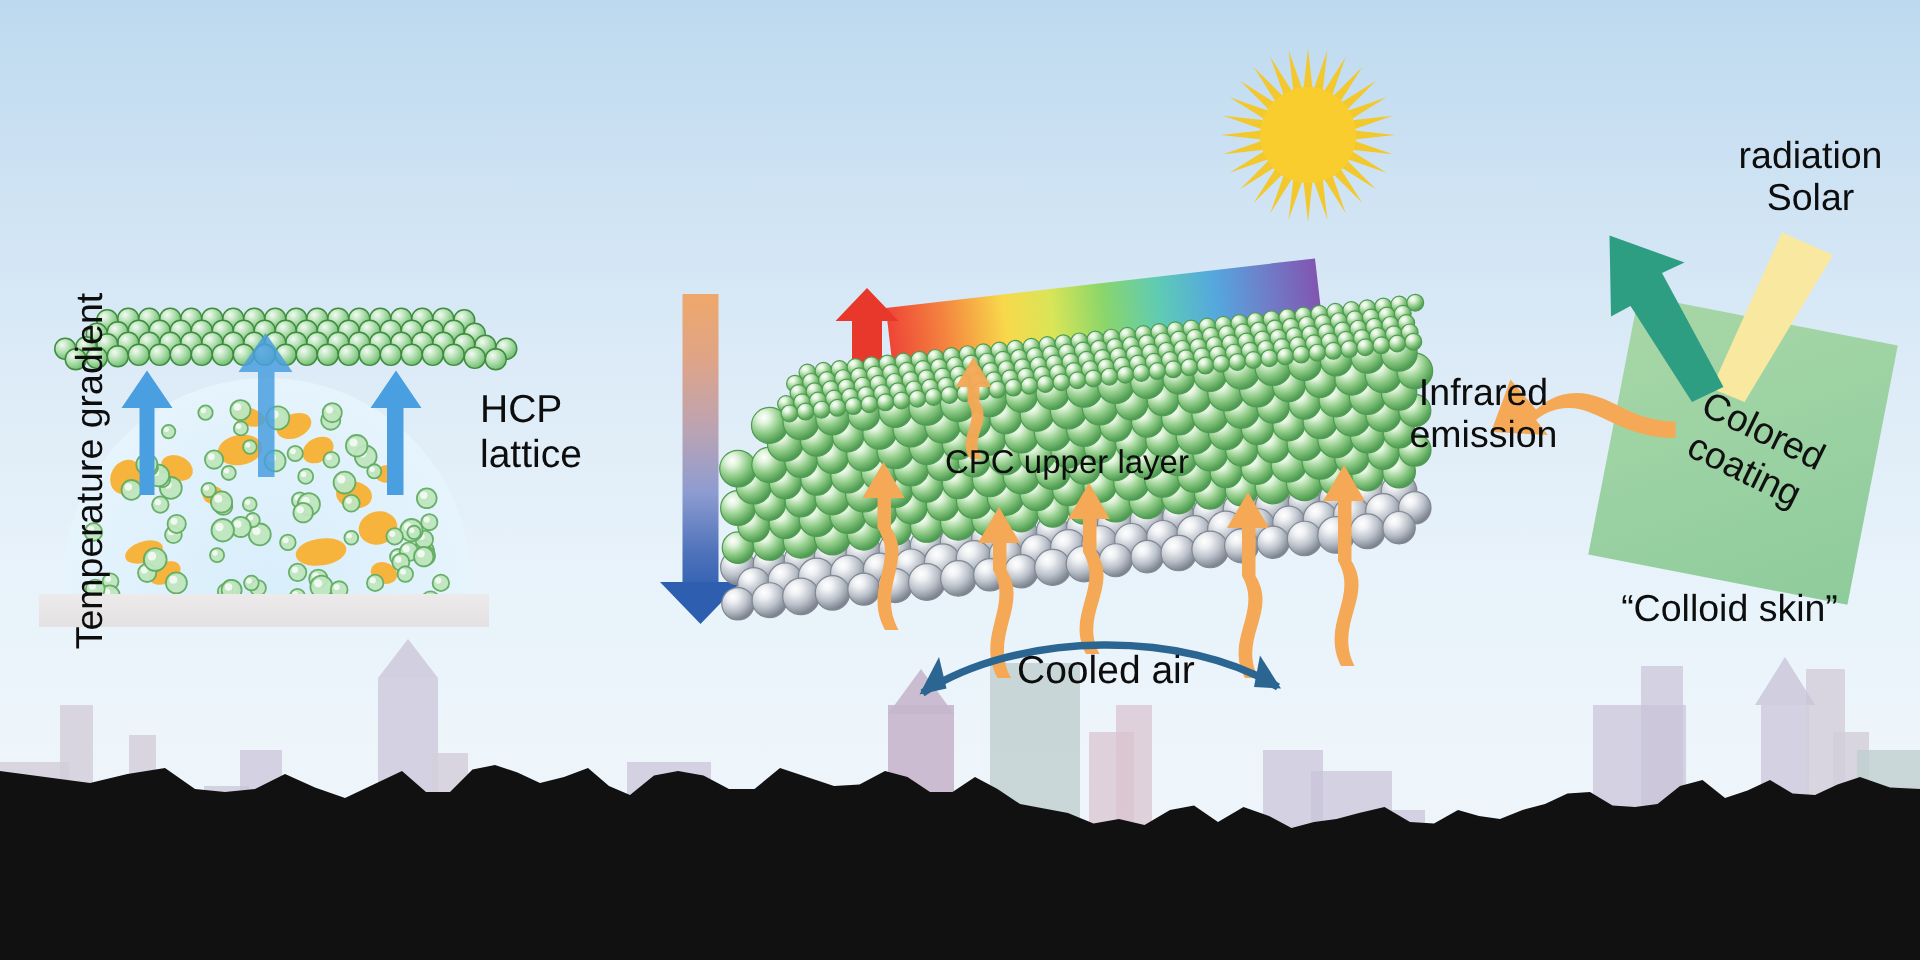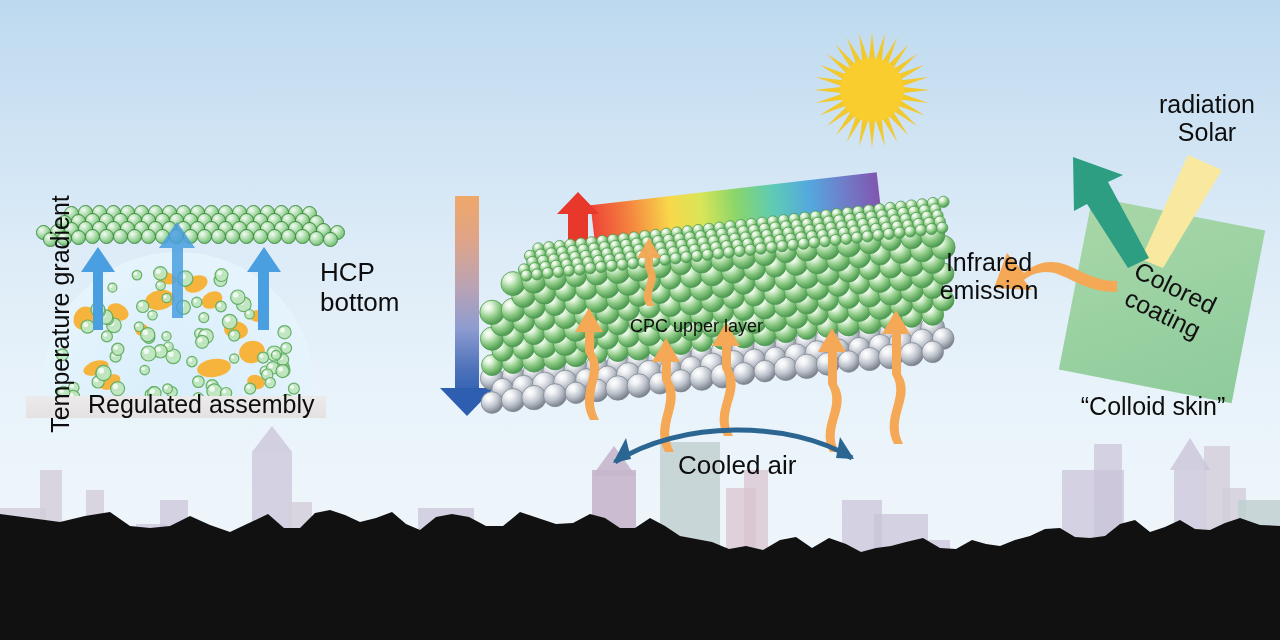--- a/index.html
+++ b/index.html
@@ -395,23 +395,22 @@
 
   <svg style="position:absolute;left:0;top:0;width:1280px;height:640px;pointer-events:none;">
     <g fill="#4a9fe0">
       <path d="M93,330 L103,330 L103,272 L115,272 L98,247 L81,272 L93,272 Z"></path>
       <path d="M172,318 L183,318 L183,248 L195,248 L177,222 L159,248 L172,248 Z" opacity=".85"></path>
       <path d="M258,330 L269,330 L269,272 L281,272 L264,247 L247,272 L258,272 Z"></path>
     </g>
   </svg>
 
   <div id="substrate"></div>
-  <div class="lbl" style="left:88px;top:390px;font-size:25px;">Regulated assembly</div>
   <div class="lbl" style="left:320px;top:258px;font-size:26px;">HCP</div>
-  <div class="lbl" style="left:320px;top:288px;font-size:26px;">bottom</div>
+  <div class="lbl" style="left:320px;top:288px;font-size:26px;">lattice</div>
 
   <div class="lbl" style="left:-60px;top:300px;width:240px;font-size:25px;transform:rotate(-90deg);text-align:center;">Temperature gradient</div>
   <div id="tempgrad"></div>
   <div id="tempgrad-head"></div>
 
   <div id="solarbar"></div>
   <div class="lbl" style="left:645px;top:228px;font-size:26px;transform:rotate(-6.6deg);">Solar reflection</div>
 
   <svg style="position:absolute;left:0;top:0;width:1280px;height:640px;pointer-events:none;">
     <path fill="#e8382b" d="M568,264 L588,264 L588,214 L599,214 L578,192 L557,214 L568,214 Z"></path>
@@ -854,28 +853,28 @@
     <g fill="#f5a855" stroke="none">
       <path d="M590,420 C575,392 600,374 585,352 L585,332 L575,332 L589,308 L603,332 L594,332 L594,352 C609,374 584,392 599,420 Z"></path>
       <path d="M665,452 C650,424 676,404 662,380 L662,362 L652,362 L666,338 L680,362 L671,362 L671,380 C686,404 659,424 674,452 Z"></path>
       <path d="M724,436 C710,410 736,392 722,368 L722,346 L712,346 L726,322 L740,346 L731,346 L731,368 C746,392 719,410 733,436 Z"></path>
       <path d="M830,452 C816,426 842,408 828,384 L828,352 L818,352 L832,328 L846,352 L837,352 L837,384 C852,408 825,426 839,452 Z"></path>
       <path d="M894,444 C880,416 906,398 892,374 L892,334 L882,334 L896,310 L910,334 L901,334 L901,374 C916,398 889,416 903,444 Z"></path>
       <path d="M647,306 C637,292 654,282 645,268 L645,258 L637,258 L649,238 L661,258 L653,258 L653,268 C662,282 645,292 655,306 Z" opacity=".95"></path>
     </g>
   </svg>
 
-  <div class="lbl" style="left:630px;top:316px;font-size:18px;">CPC upper layer</div>
+  <div class="lbl" style="left:630px;top:296px;font-size:22px;">CPC upper layer</div>
 
   <svg style="position:absolute;left:0;top:0;width:1280px;height:640px;pointer-events:none;">
     <path d="M615,462 C680,420 790,420 852,458" fill="none" stroke="#2b6591" stroke-width="5"></path>
     <path d="M613,463 L626,438 L631,459 Z" fill="#2b6591"></path>
     <path d="M854,459 L840,437 L836,458 Z" fill="#2b6591"></path>
   </svg>
-  <div class="lbl" style="left:678px;top:432px;font-size:26px;margin-top:19px;">Cooled air</div>
+  <div class="lbl" style="left:678px;top:432px;font-size:26px;">Cooled air</div>
 
   <div id="coating"></div>
   <div id="coating-label">
     <div>Colored</div>
     <div>coating</div>
   </div>
 
   <svg style="position:absolute;left:0;top:0;width:1280px;height:640px;pointer-events:none;">
 
     <path fill="#f9e9a0" d="M1188,155 L1222,170 L1163,268 L1141,259 Z"></path>

